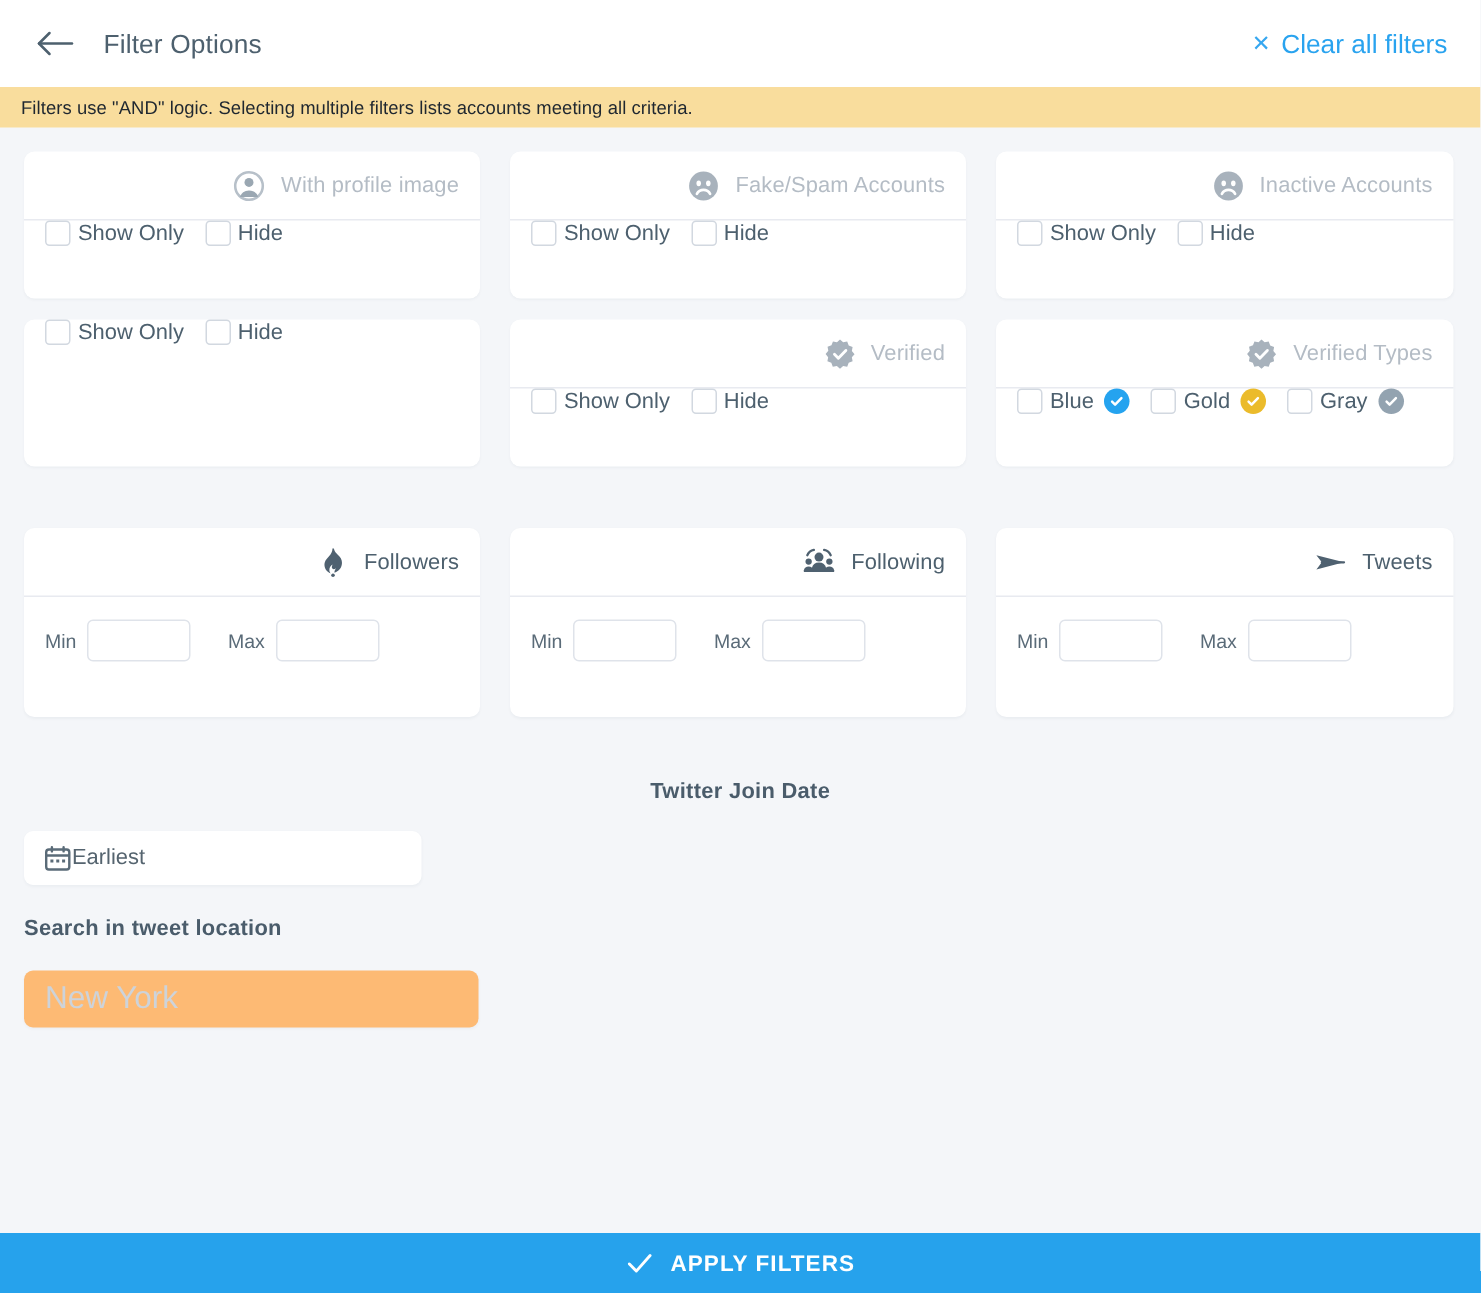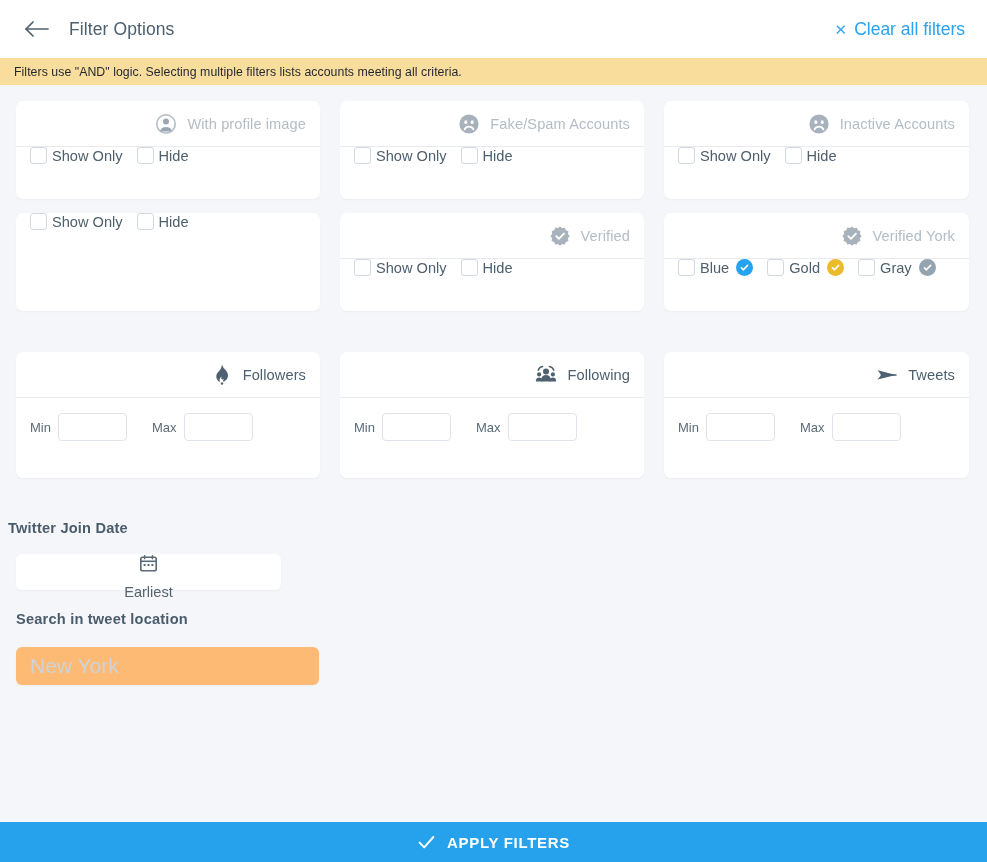--- a/index.html
+++ b/index.html
@@ -98,24 +98,23 @@
   .ico-sm { width: 19px; height: 19px; flex: none; display: block; }
 
   
   .section-title {
     font-size: 14.6px; color: #4a5c6b; font-weight: bold;
     letter-spacing: .2px;
   }
   .date-row { display: flex; padding: 0 16px; }
   .date-box {
     background: #fff; border-radius: 6px; height: 36px;
-    display: flex; align-items: center; gap: 11px;
+    display: flex; align-items: center; 
     padding: 0 13px; cursor: pointer;
     box-shadow: 0 1px 2px rgba(30,50,80,.04);
-    flex-direction: column;
   }
   .date-box.earliest { width: 265px; margin-right: 59px; }
   .date-box.latest { width: 265px; }
   .date-text { font-size: 14.6px; color: #55646f; }
 
   
   .loc-input {
     width: 303px; height: 38px; background: #fdba74;
     border: none; border-radius: 6px; margin: 0 16px;
     padding: 0 14px; font-family: inherit; font-size: 21px;
@@ -291,21 +290,21 @@
       </div>
 
       <div class="card last">
         <div class="card-head">
           <span>
             <svg class="ico" viewBox="0 0 22 22">
               <path d="M11 1.4l2.1 1.8 2.7-.5 1 2.6 2.6 1-.5 2.7 1.8 2.1-1.8 2.1.5 2.7-2.6 1-1 2.6-2.7-.5-2.1 1.8-2.1-1.8-2.7.5-1-2.6-2.6-1 .5-2.7L1.4 11l1.8-2.1-.5-2.7 2.6-1 1-2.6 2.7.5z" fill="#a8b2bc"></path>
               <path d="M7.3 11.2l2.6 2.6 5-5.2" fill="none" stroke="#fff" stroke-width="1.9" stroke-linecap="round" stroke-linejoin="round"></path>
             </svg>
           </span>
-          <span class="card-title">Verified York</span>
+          <span class="card-title">Verified Types</span>
         </div>
         <div class="card-body checks">
           <div class="cb-group">
 
             <label class="cb-item">
               <span class="cbox"></span>
               <span class="cb-label">Blue</span>
               <span class="vbadge vb-blue">
                 <svg viewBox="0 0 12 12">
                     <path d="M2.6 6.3l2.2 2.2 4.6-4.8" fill="none" stroke="#fff" stroke-width="1.8" stroke-linecap="round" stroke-linejoin="round"></path>
@@ -414,21 +413,21 @@
           <div class="range-field">
             <span class="range-label">Max</span>
             <input class="range-input" type="text" value="" style="">
           </div>
         </div>
       </div>
     </div>
   </div>
 
   
-  <div style="padding:0 8px; margin-top:42px;">
+  <div style="padding:0 8px; margin-top:42px;text-align:center;">
     <div class="section-title">Twitter Join Date</div>
   </div>
   <div class="date-row" style="margin-top:18px;">
     <div class="date-box earliest">
       <span>
         <svg class="ico-sm" viewBox="0 0 19 19">
           <rect x="1.8" y="3.3" width="15.4" height="13.4" rx="1.8" fill="none" stroke="#5a6b78" stroke-width="1.6"></rect>
           <path d="M1.8 7.3h15.4" stroke="#5a6b78" stroke-width="1.6" fill="none"></path>
           <path d="M5.6 1.8v2.8M13.4 1.8v2.8" stroke="#5a6b78" stroke-width="1.6" fill="none" stroke-linecap="round"></path>
           <rect x="4.6" y="10" width="2" height="2" fill="#5a6b78"></rect>

